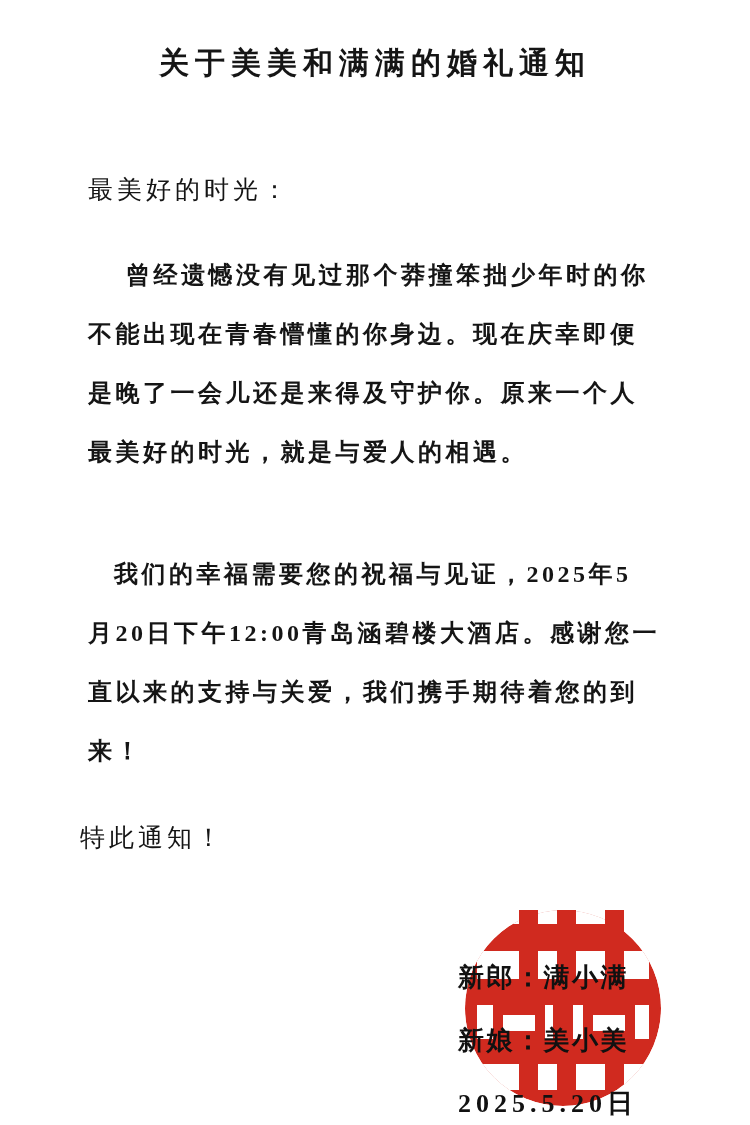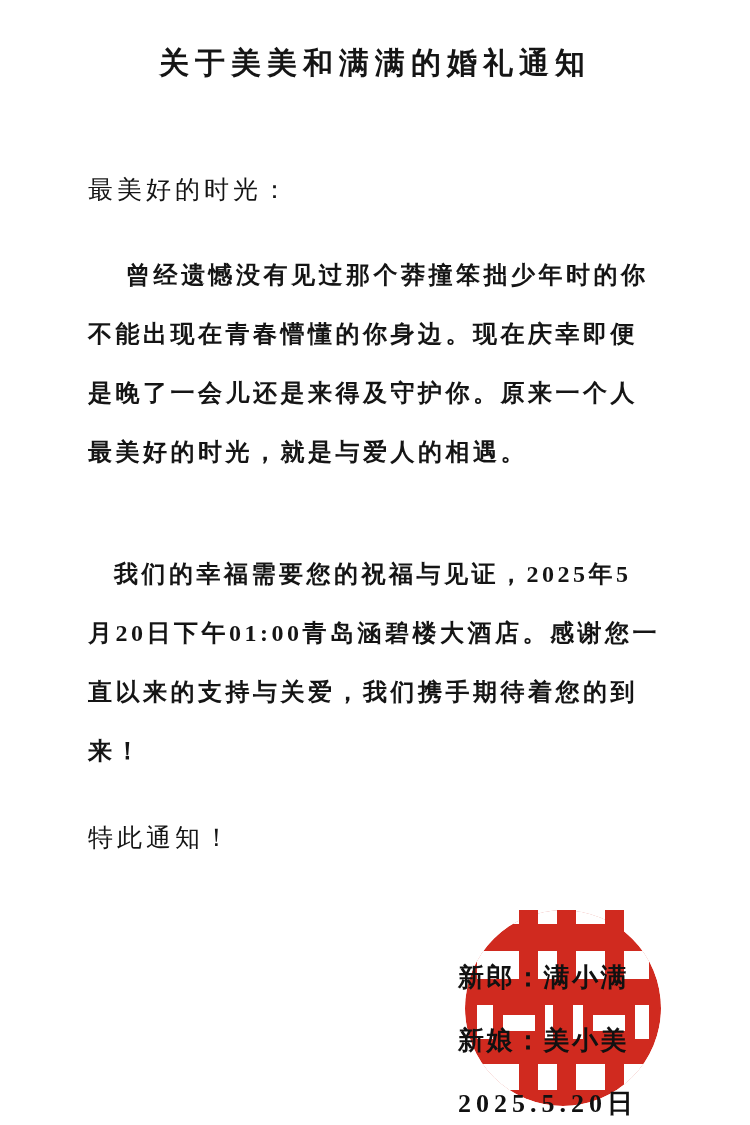--- a/index.html
+++ b/index.html
@@ -42,21 +42,21 @@
     line-height: 59px;
     white-space: nowrap;
     font-weight: bold;
   }
   .p1 { top: 246px; }
   .p1 .line:first-child { text-indent: 38px; }
   .p2 { top: 545px; }
   .p2 .line:first-child { text-indent: 26px; }
   .closing {
     position: absolute;
-    top: 823px; left: 88px;
+    top: 823px; left: 80px;
     font-size: 25px;
     letter-spacing: 4px;
     line-height: 30px;
     white-space: nowrap;
   }
   .emblem {
     position: absolute;
     left: 458px; top: 908px;
     width: 212px; height: 200px;
     z-index: 1;
@@ -90,21 +90,21 @@
 
   <div class="para p1">
     <div class="line">曾经遗憾没有见过那个莽撞笨拙少年时的你</div>
     <div class="line">不能出现在青春懵懂的你身边。现在庆幸即便</div>
     <div class="line">是晚了一会儿还是来得及守护你。原来一个人</div>
     <div class="line">最美好的时光，就是与爱人的相遇。</div>
   </div>
 
   <div class="para p2">
     <div class="line">我们的幸福需要您的祝福与见证，2025年5</div>
-    <div class="line">月20日下午01:00青岛涵碧楼大酒店。感谢您一</div>
+    <div class="line">月20日下午12:00青岛涵碧楼大酒店。感谢您一</div>
     <div class="line">直以来的支持与关爱，我们携手期待着您的到</div>
     <div class="line">来！</div>
   </div>
 
   <div class="closing">特此通知！</div>
 
   <div class="emblem">
     <svg viewBox="0 0 210 200" width="212" height="200" xmlns="http://www.w3.org/2000/svg" aria-hidden="true">
       <defs>
         <clipPath id="emblem-circle-clip">

